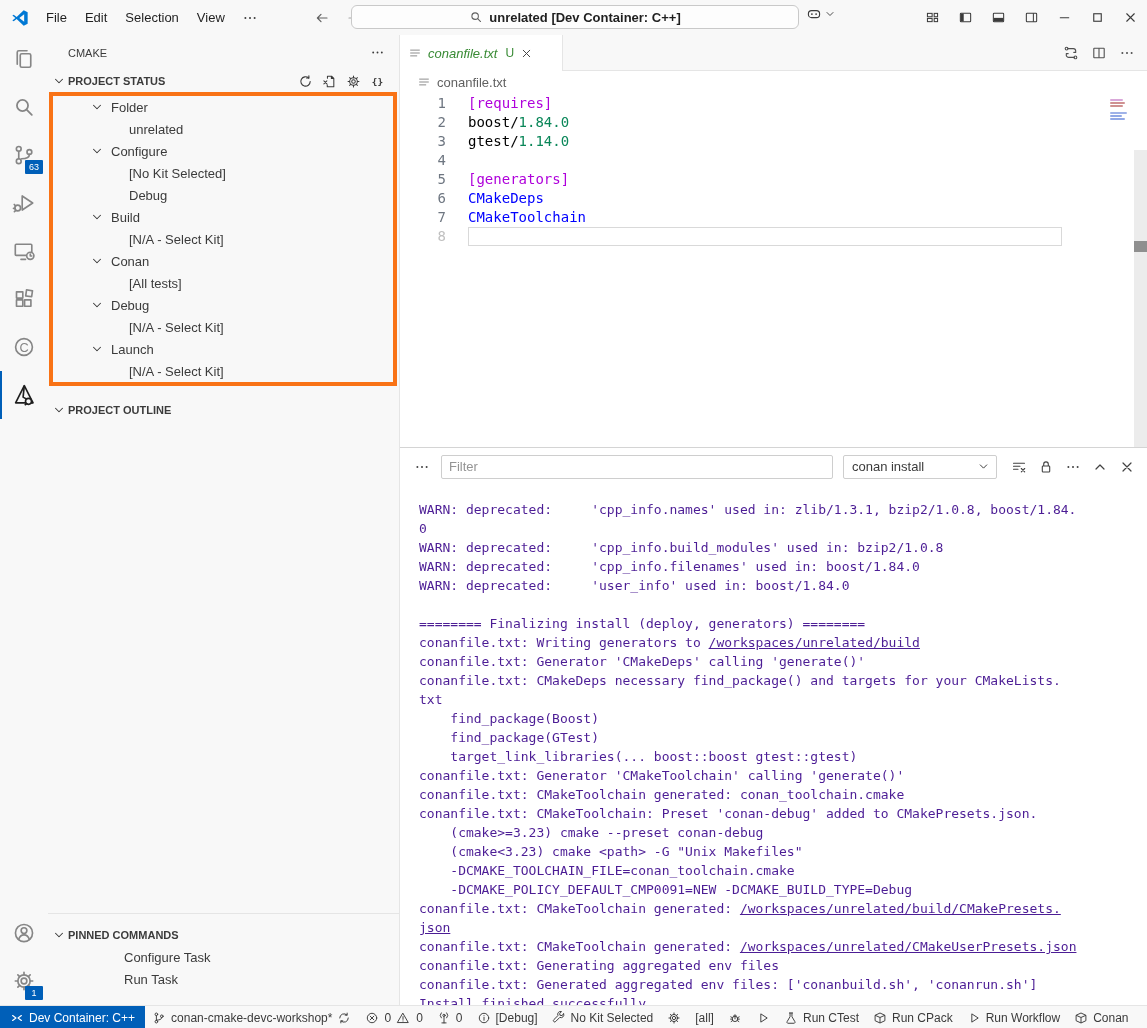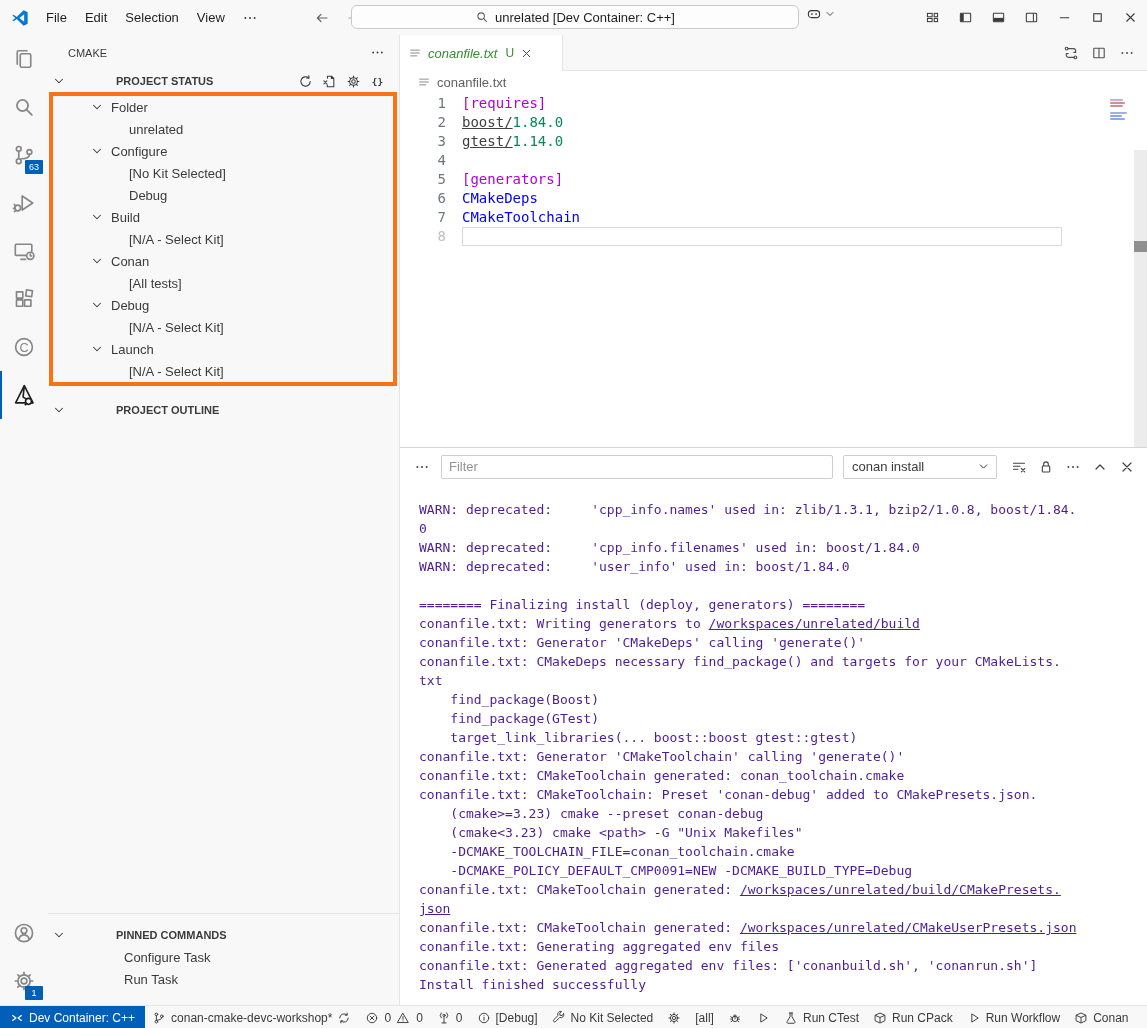--- a/index.html
+++ b/index.html
@@ -10,21 +10,21 @@
   .titlebar{position:absolute;left:0;top:0;width:1147px;height:35px;background:#f8f8f8;
             border-bottom:1px solid #e5e5e5;display:flex;align-items:center;}
   .logo{margin:0 8px 0 11px;width:18px;height:18px;}
   .menus{display:flex;align-items:center;}
   .menu-item{padding:0 9px;font-size:13px;color:#1f1f1f;line-height:34px;}
   .menu-more{padding:0 8px;color:#3b3b3b;}
   .navarrows{display:flex;gap:16px;margin-left:48px;color:#616161;}
   .navarrows .dim{color:#a5a5a5;}
   .searchbox{position:absolute;left:351px;top:5px;width:446px;height:22px;background:#fdfdfd;
              border:1px solid #c9c9c9;border-radius:6px;display:flex;align-items:center;
-             justify-content:center;gap:6px;font-size:13px;color:#1f1f1f;}
+             justify-content:center;gap:6px;font-size:13px;color:#1f1f1f;font-weight:bold;}
   .searchbox .ic{width:14px;height:14px;color:#616161;}
   .copilot{position:absolute;left:806px;top:6px;display:flex;align-items:center;gap:2px;color:#3b3b3b;}
   .winctl{position:absolute;right:0;top:0;height:34px;display:flex;align-items:center;color:#3b3b3b;}
   .winctl > span{padding:0 9px;display:flex;}
   .winctl .ic{width:15px;height:15px;}
   
   .activitybar{position:absolute;left:0;top:35px;width:48px;height:970px;background:#f8f8f8;
                border-right:1px solid #e5e5e5;display:flex;flex-direction:column;align-items:center;}
   .act-item{width:48px;height:48px;display:flex;align-items:center;justify-content:center;
             color:#868686;position:relative;}
@@ -32,21 +32,21 @@
   .act-item.c-active{color:#1f1f1f;box-shadow:inset 2px 0 0 #005fb8;}
   .badge{position:absolute;right:5px;bottom:5px;background:#005fb8;color:#fff;font-size:9px;
          border-radius:1px;min-width:14px;height:14px;line-height:14px;text-align:center;padding:0 2px;}
   .act-spacer{flex:1;}
   
   .sidebar{position:absolute;left:48px;top:35px;width:351px;height:970px;background:#f8f8f8;
            border-right:1px solid #e5e5e5;display:flex;flex-direction:column;font-size:13px;}
   .side-title{height:35px;display:flex;align-items:center;padding:0 14px 0 20px;font-size:11px;color:#3b3b3b;}
   .side-title .t{flex:1;}
   .sec-row{height:22px;display:flex;align-items:center;padding-left:4px;font-weight:700;
-           font-size:11px;color:#3b3b3b;flex:none;gap:48px;}
+           font-size:11px;color:#3b3b3b;flex:none;}
   .sec-row .chev{width:16px;display:flex;color:#3b3b3b;}
   .sec-actions{margin-left:auto;display:flex;gap:9px;padding-right:14px;color:#3b3b3b;}
   .sec-actions .ic{width:15px;height:15px;}
   .tree{border:4px solid #f97316;margin:0 2px 0 1px;flex:none;}
   .trow{height:22px;display:flex;align-items:center;color:#3b3b3b;}
   .trow .chev{width:16px;margin-right:5px;display:flex;color:#3b3b3b;}
   .trow.c-l1{padding-left:37px;}
   .trow.c-l2{padding-left:76px;}
   .side-spacer{flex:1;}
   .side-div{height:1px;background:#e5e5e5;flex:none;}
@@ -59,25 +59,25 @@
   .tab .name{font-style:italic;color:#388a34;}
   .tab .ubadge{color:#388a34;font-size:12px;margin-left:2px;}
   .tab .tclose{color:#424242;display:flex;}
   .tab .tclose .ic{width:13px;height:13px;color:#424242;}
   .tab-actions{margin-left:auto;display:flex;gap:12px;align-items:center;padding-right:12px;color:#4f4f4f;}
   .breadcrumb{height:22px;display:flex;align-items:center;gap:6px;padding-left:17px;font-size:13px;color:#616161;}
   .breadcrumb .ic{width:14px;height:14px;color:#888;}
   .code{position:relative;height:355px;font-family:"DejaVu Sans Mono",monospace;font-size:14px;padding-top:1px;}
   .cline{height:19px;display:flex;line-height:19px;}
   .ln{width:46px;text-align:right;color:#6e7681;flex:none;}
-  .ctext{margin-left:16px;flex:1;margin-right:85px;white-space:pre;}
+  .ctext{margin-left:22px;flex:1;margin-right:85px;white-space:pre;}
   .cline.c-cur .ln{color:#c0c0c0;}
   .cline.c-cur .ctext{border:1px solid #d9d9d9;height:17px;}
   .c-purple{color:#af00db;}
-  .c-red{color:#404040;text-decoration:underline;}
+  .c-red{color:#000000;}
   .c-num{color:#098658;}
   .c-blue{color:#0000ff;}
   .minimap{position:absolute;right:17px;top:6px;width:20px;}
   .minimap div{height:2px;margin-bottom:1px;border-radius:1px;}
   .scrollstrip{position:absolute;right:0;top:57px;width:13px;height:355px;background:#ececec;}
   .scrollstrip .thumb{position:absolute;top:91px;left:0;width:13px;height:11px;background:#8f8f8f;}
   
   .panel{position:absolute;left:400px;top:447px;width:747px;height:558px;background:#fff;
          border-top:1px solid #d4d4d4;}
   .panel-head{height:31px;display:flex;align-items:center;padding:3px 12px 0 14px;color:#424242;}
@@ -863,20 +863,21 @@
             </svg>
           </span>
       </div>
     </div>
     <div class="output">
 
         <div class="out-line"><span>WARN: deprecated:     'cpp_info.names' used in: zlib/1.3.1, bzip2/1.0.8, boost/1.84.</span></div>
 
         <div class="out-line"><span>0</span></div>
 
+        <div class="out-line"><span>WARN: deprecated:     'cpp_info.build_modules' used in: bzip2/1.0.8</span></div>
 
         <div class="out-line"><span>WARN: deprecated:     'cpp_info.filenames' used in: boost/1.84.0</span></div>
 
         <div class="out-line"><span>WARN: deprecated:     'user_info' used in: boost/1.84.0</span></div>
 
         <div class="out-line"><span></span></div>
 
         <div class="out-line"><span>======== Finalizing install (deploy, generators) ========</span></div>
 
         <div class="out-line"><span>conanfile.txt: Writing generators to </span><span class="c-link">/workspaces/unrelated/build</span></div>

